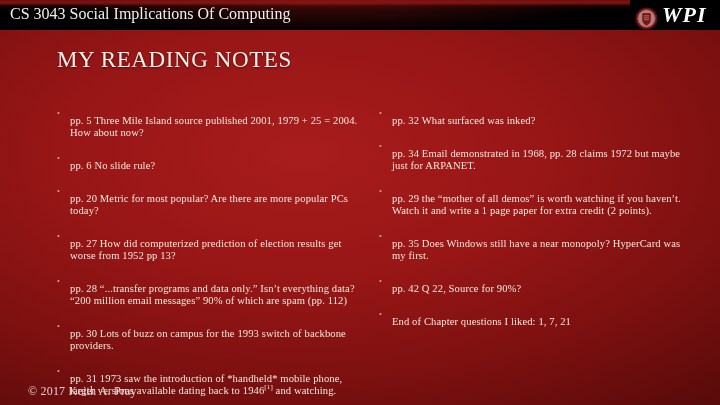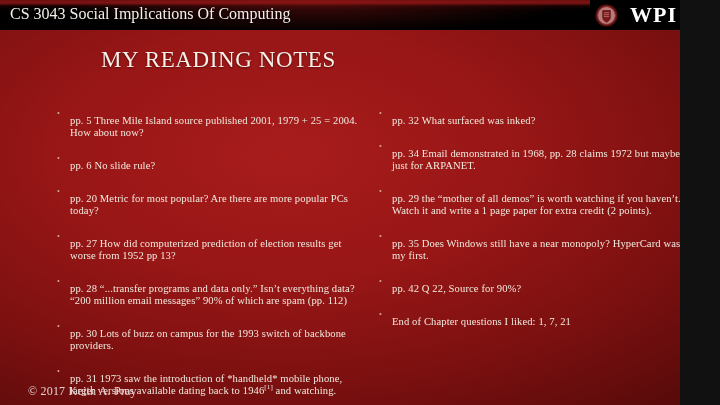--- a/index.html
+++ b/index.html
@@ -3,53 +3,53 @@
 <meta charset="utf-8">
 <style>
   html,body { margin:0; padding:0; background:#111; }
   .slide {
     position:relative; width:680px; height:405px; overflow:hidden;
     font-family:"Liberation Serif","DejaVu Serif",serif;
     background:
       radial-gradient(130% 118% at 42% 38%,
         #a81c1c 0%, #981616 26%, #7c1010 48%,
         #520909 72%, #330505 88%, #1f0303 100%);
+    padding-left: 40px;
   }
 
   
   .header {
     position:absolute; top:0; left:0; width:100%; height:30px;
     background:linear-gradient(180deg, #6b0f0f 0px, #7d1313 3px, #140101 6px, #000 10px, #000 100%);
   }
   .header::after {
     content:""; position:absolute; inset:0; pointer-events:none;
     background:radial-gradient(55% 160% at 46% 0%, rgba(150,22,22,.45), rgba(0,0,0,0) 70%);
   }
   .header-title {
     position:absolute; left:10px; top:5px; z-index:2;
     font-size:16px; color:#f4efe8; white-space:nowrap;
     text-shadow:0 1px 2px rgba(0,0,0,.8);
   }
   .logo {
     position:absolute; right:0; top:0; z-index:3;
     height:30px; width:90px; background:#000;
-    display:flex; align-items:center; gap:12px;
-    padding-left:5px; box-sizing:border-box;
+    display:flex; align-items:flex-end; gap:4px;
+    padding-left:5px; box-sizing:border-box;font-style:italic;
   }
   .wpi-text {
     color:#ffffff; font-size:22px; font-weight:bold;
     letter-spacing:1px; line-height:30px;
   }
 
   
   .slide-title {
     position:absolute; left:57px; top:47px;
     font-size:23px; letter-spacing:.6px; color:#f6f1e9;
     text-shadow:0 1px 2px rgba(40,0,0,.6);
-    margin-left:44px;
   }
 
   
   .col { position:absolute; top:107px; }
   .col-left  { left:57px;  width:301px; }
   .col-right { left:379px; width:307px; }
   .bullet { display:flex; margin-bottom:13px; }
   .marker {
     flex:0 0 13px; font-size:8px; line-height:12px;
     color:#d2a49b; padding-top:1px;

